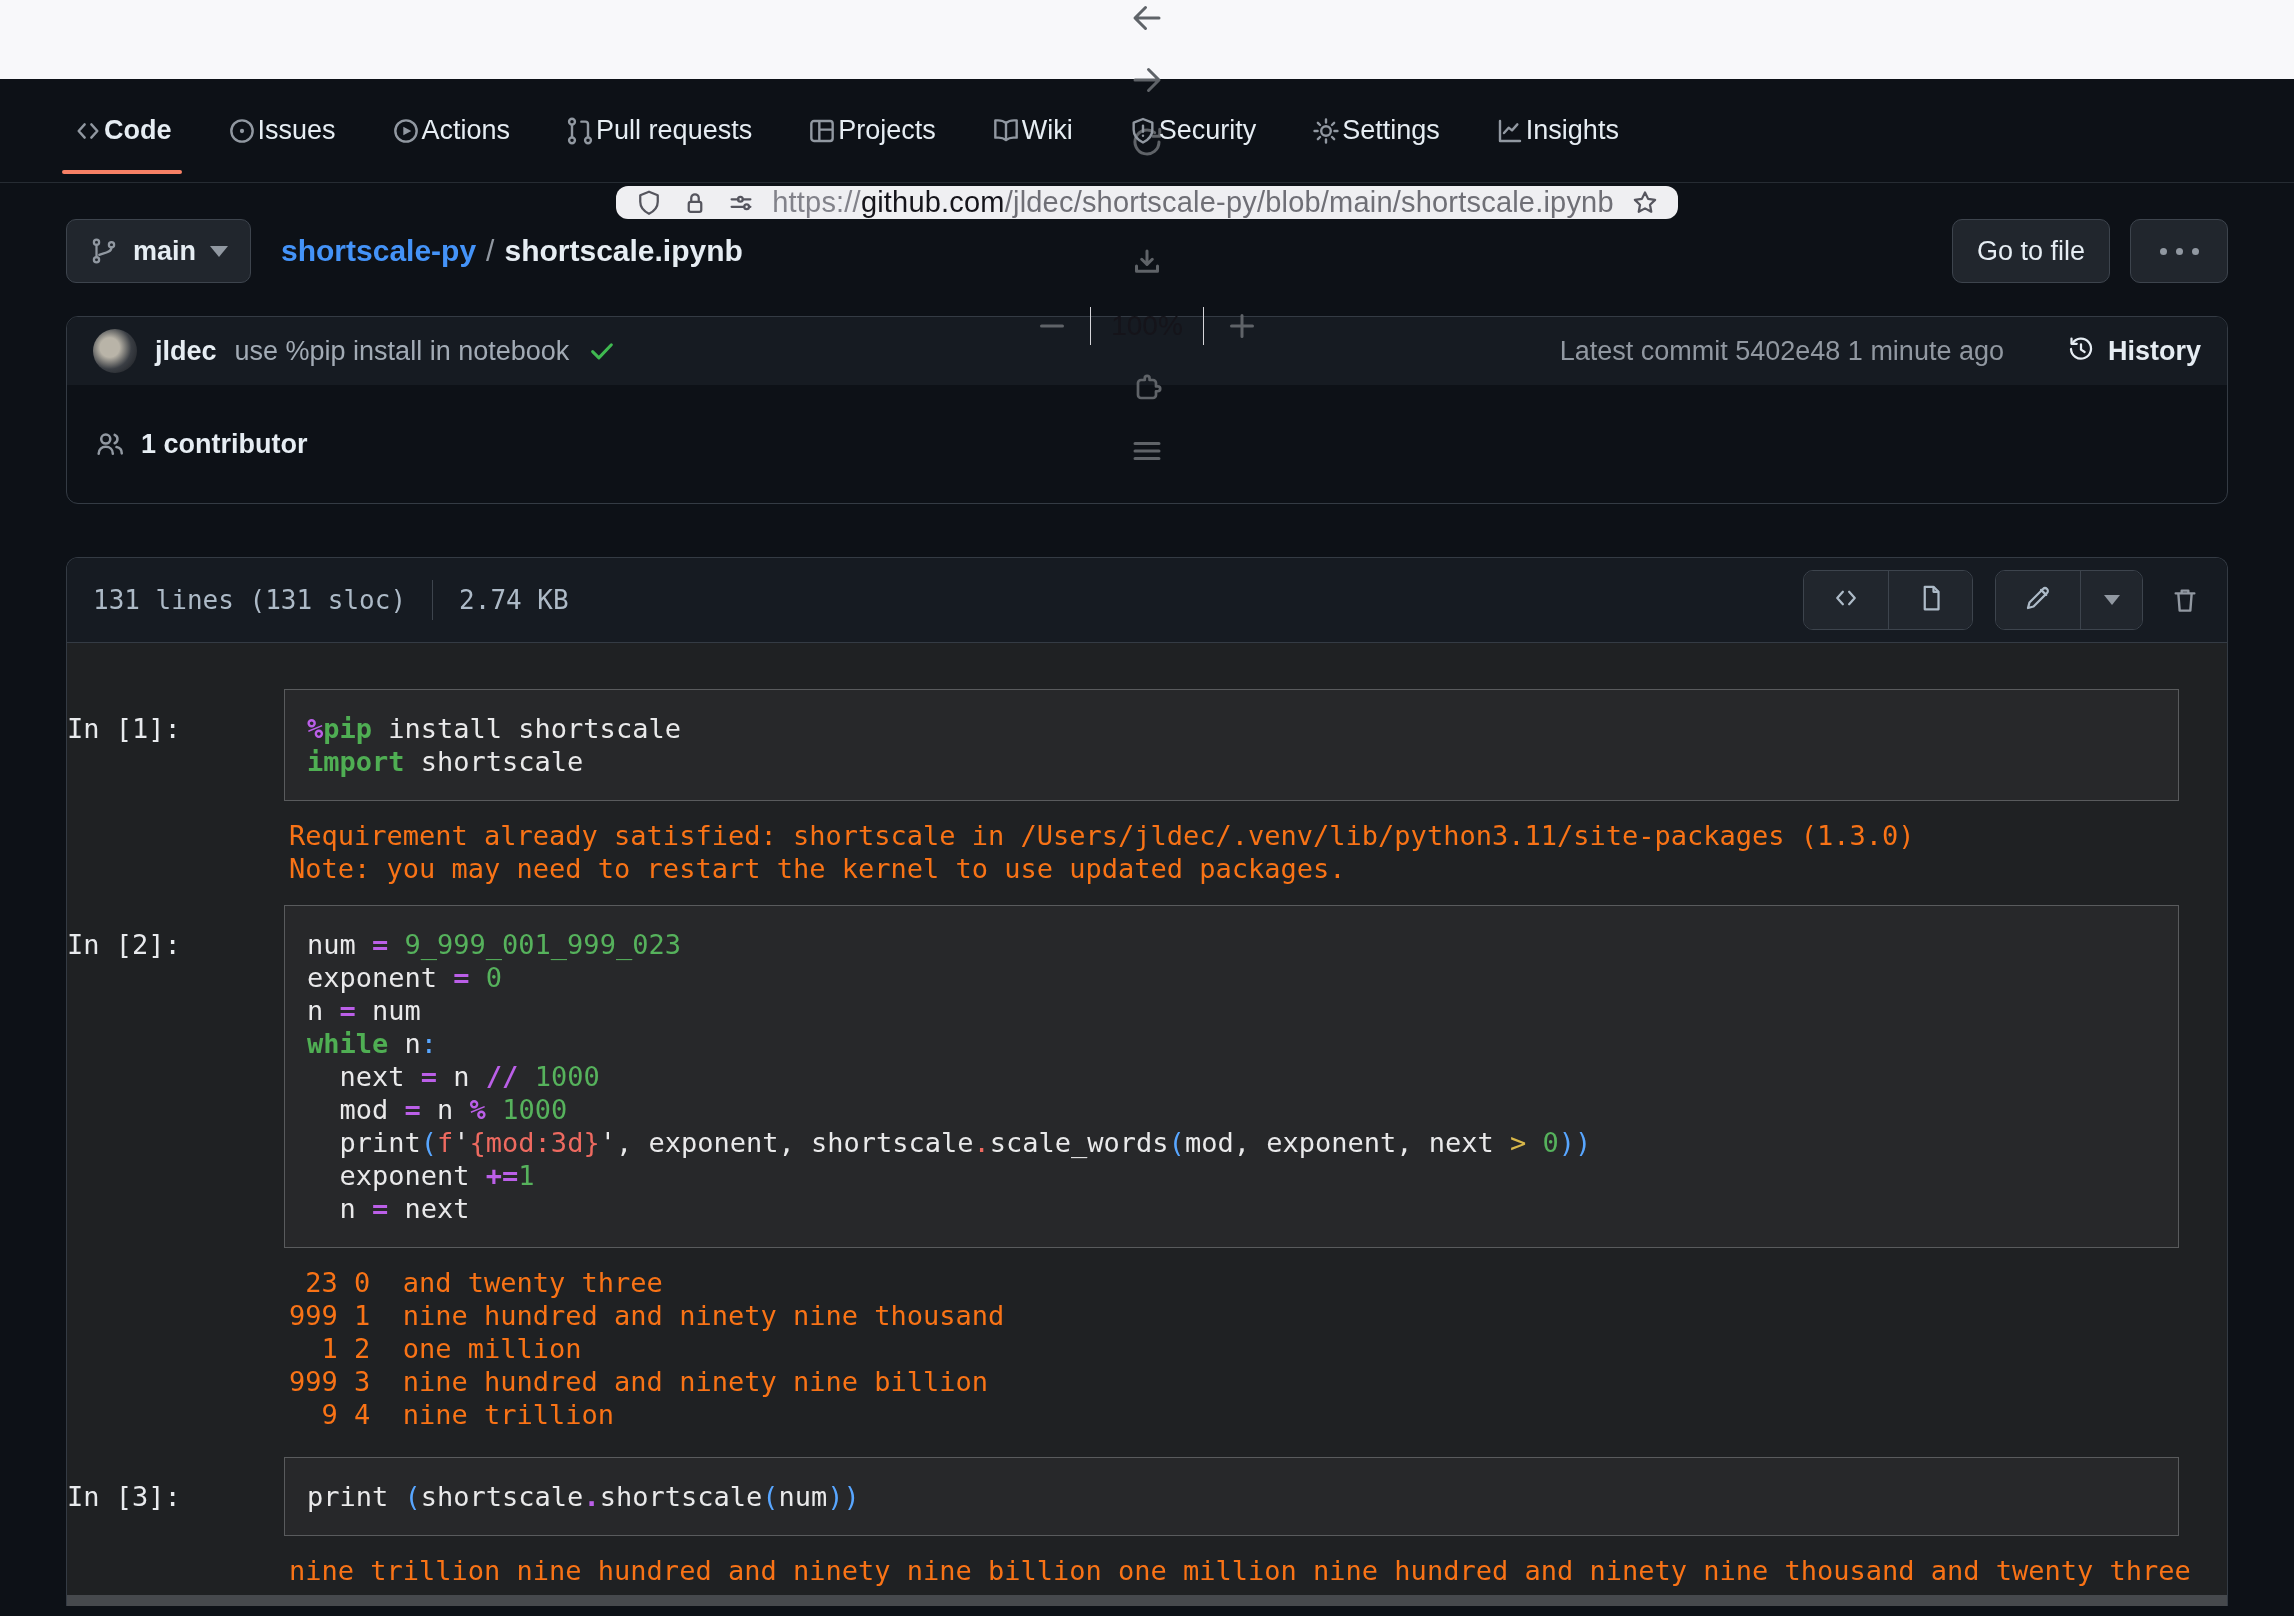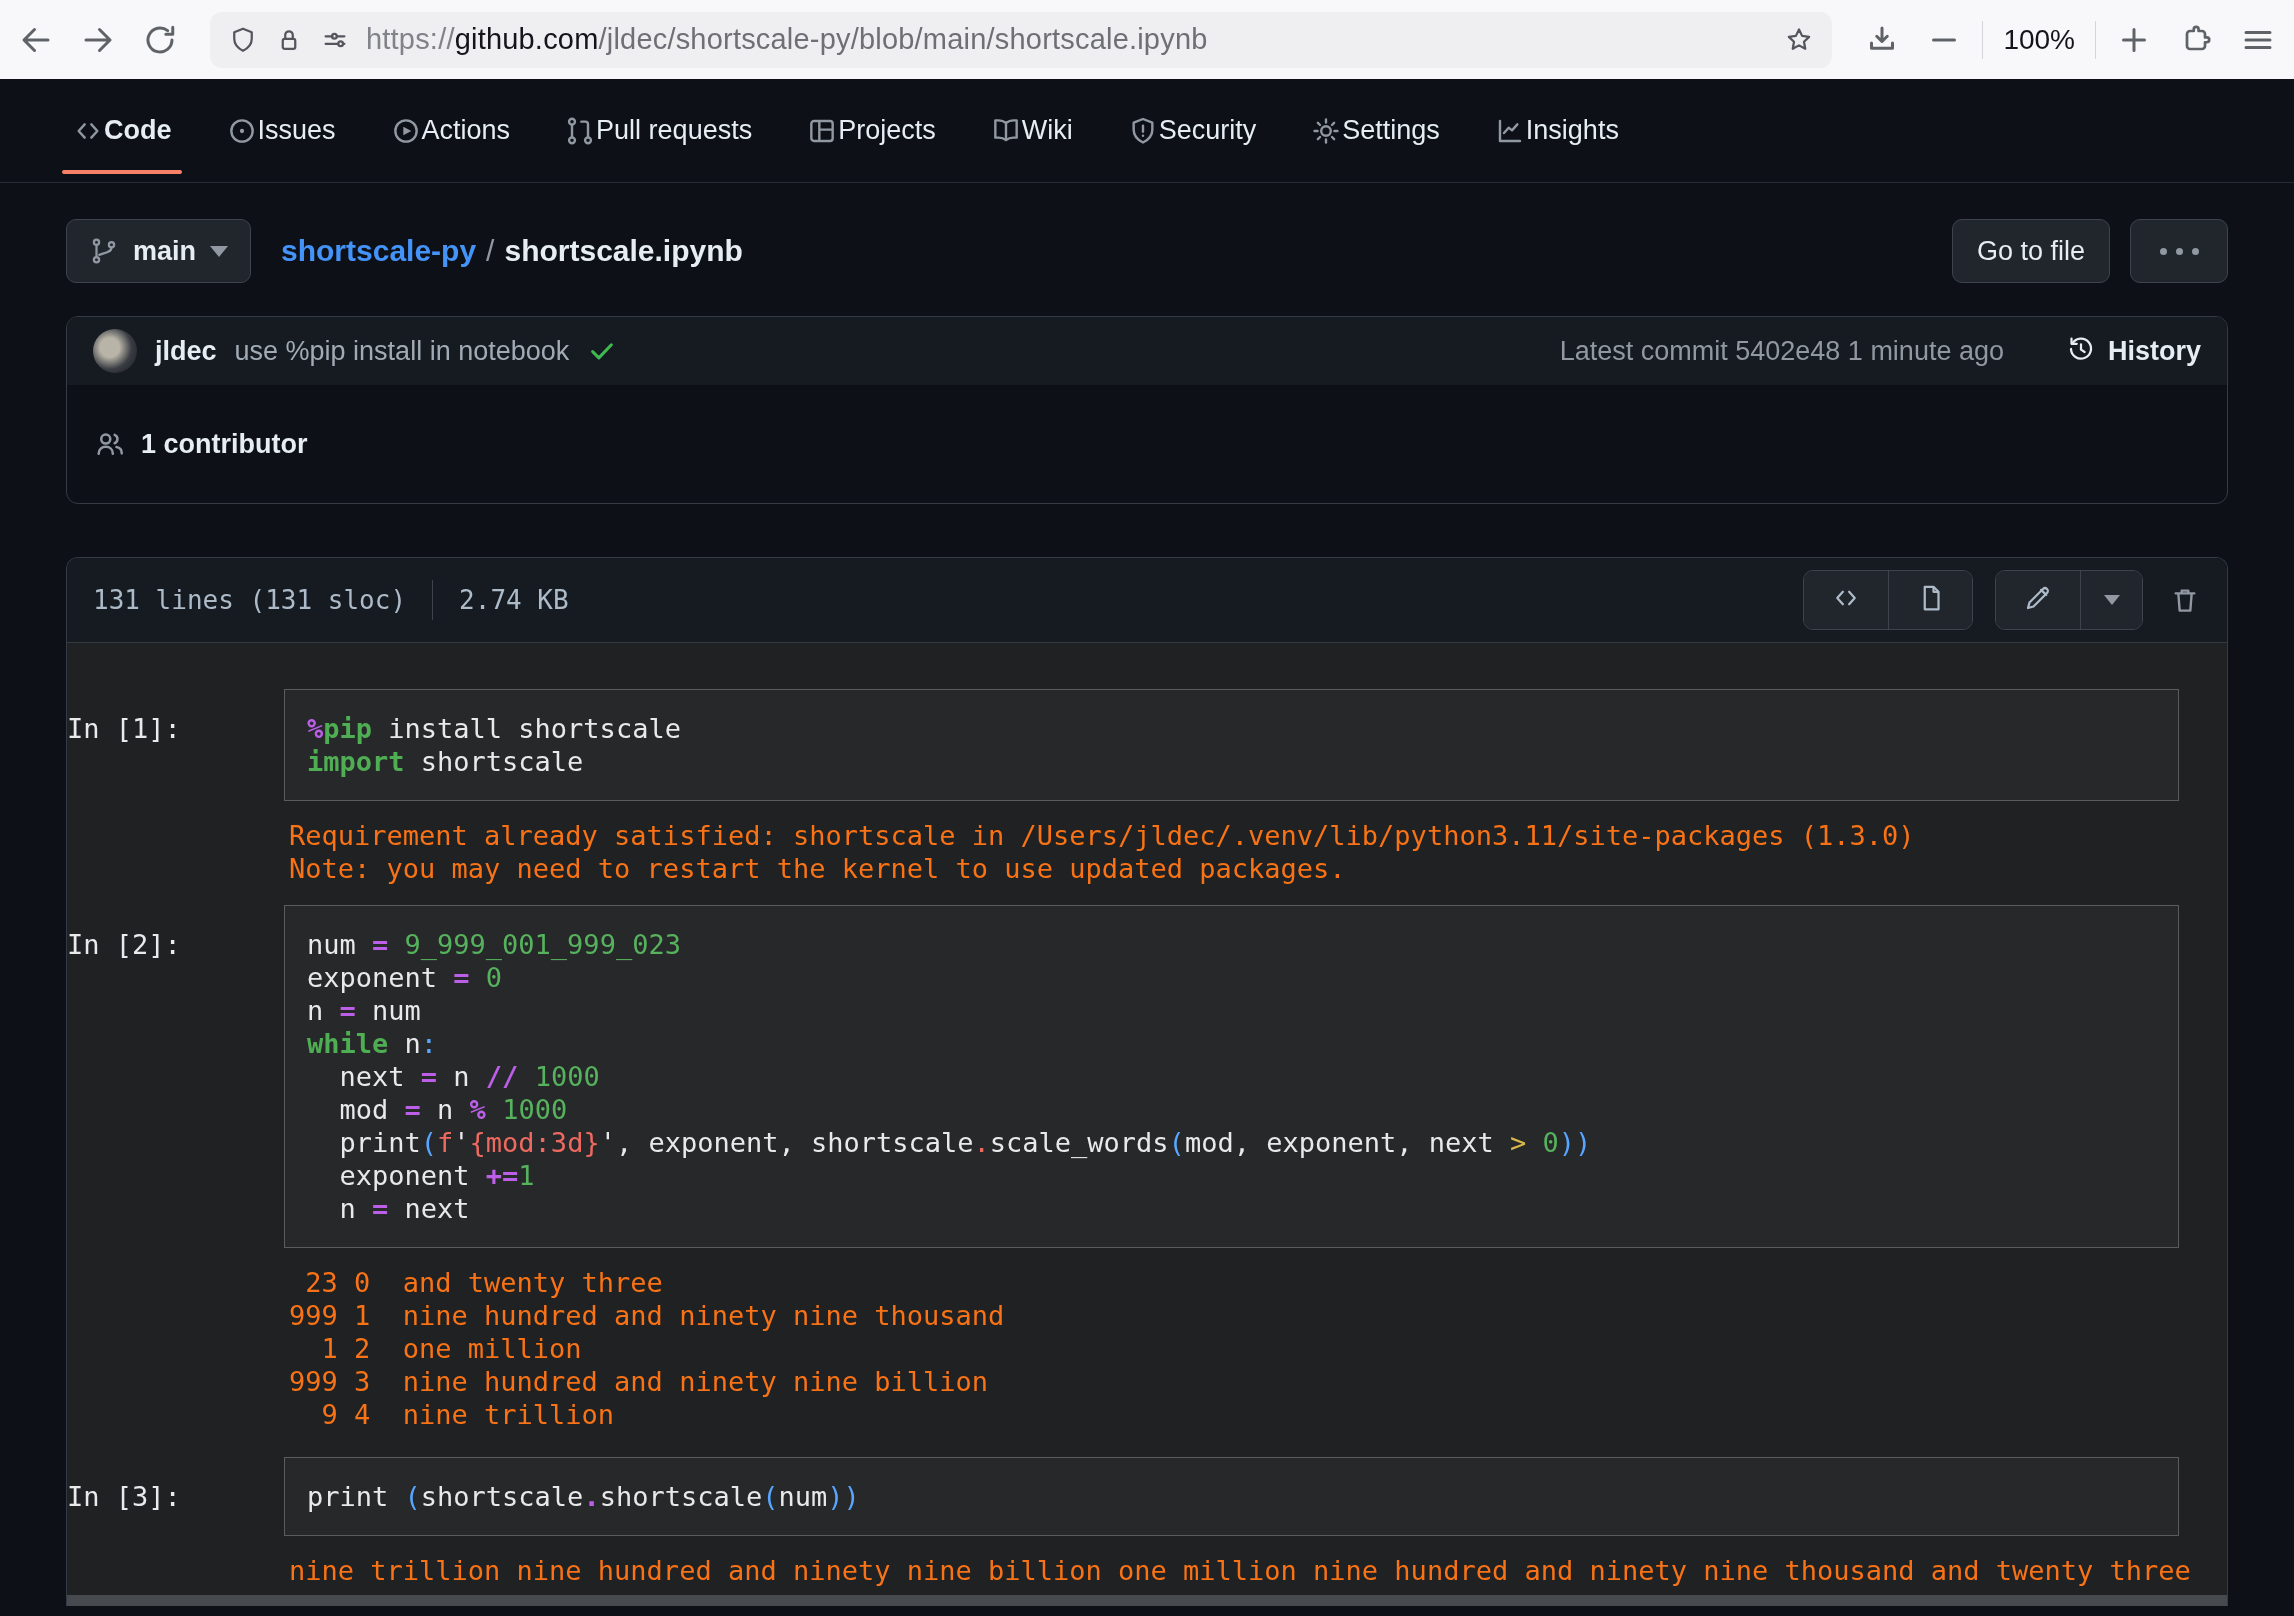--- a/index.html
+++ b/index.html
@@ -1,20 +1,20 @@
 <!DOCTYPE html>
 <html><head>
 <meta charset="utf-8">
 <style>
   * { margin:0; padding:0; box-sizing:border-box; }
   body { background:#000; font-family:"Liberation Sans", sans-serif; }
   .screen { width:2294px; height:1616px; position:relative; overflow:hidden; background:#0d1117; }
 
   
-  .browser-bar { height:79px; background:#f8f8fa; display:flex; align-items:center; padding:0 18px; gap:26px; }
+  .browser-bar { height:79px; background:#f8f8fa; display:flex; align-items:center; padding:0 26px; gap:26px;flex-direction:column; }
   .bicon { color:#5f6368; display:flex; align-items:center; }
   .bicon svg { width:36px; height:36px; }
   .url-bar { flex:1; height:56px; background:#efeff2; border-radius:12px; display:flex; align-items:center; padding:0 18px; gap:16px; margin:0 6px; min-width:0; }
   .url-bar .uicon { color:#55555e; display:flex; }
   .url-bar .uicon svg { width:30px; height:30px; }
   .url-text { flex:1; font-size:29px; white-space:nowrap; overflow:hidden; letter-spacing:0.2px; }
   .url-proto { color:#82828a; }
   .url-domain { color:#15141a; }
   .url-path { color:#6f6f76; }
   .zoom-group { display:flex; align-items:center; gap:20px; }

